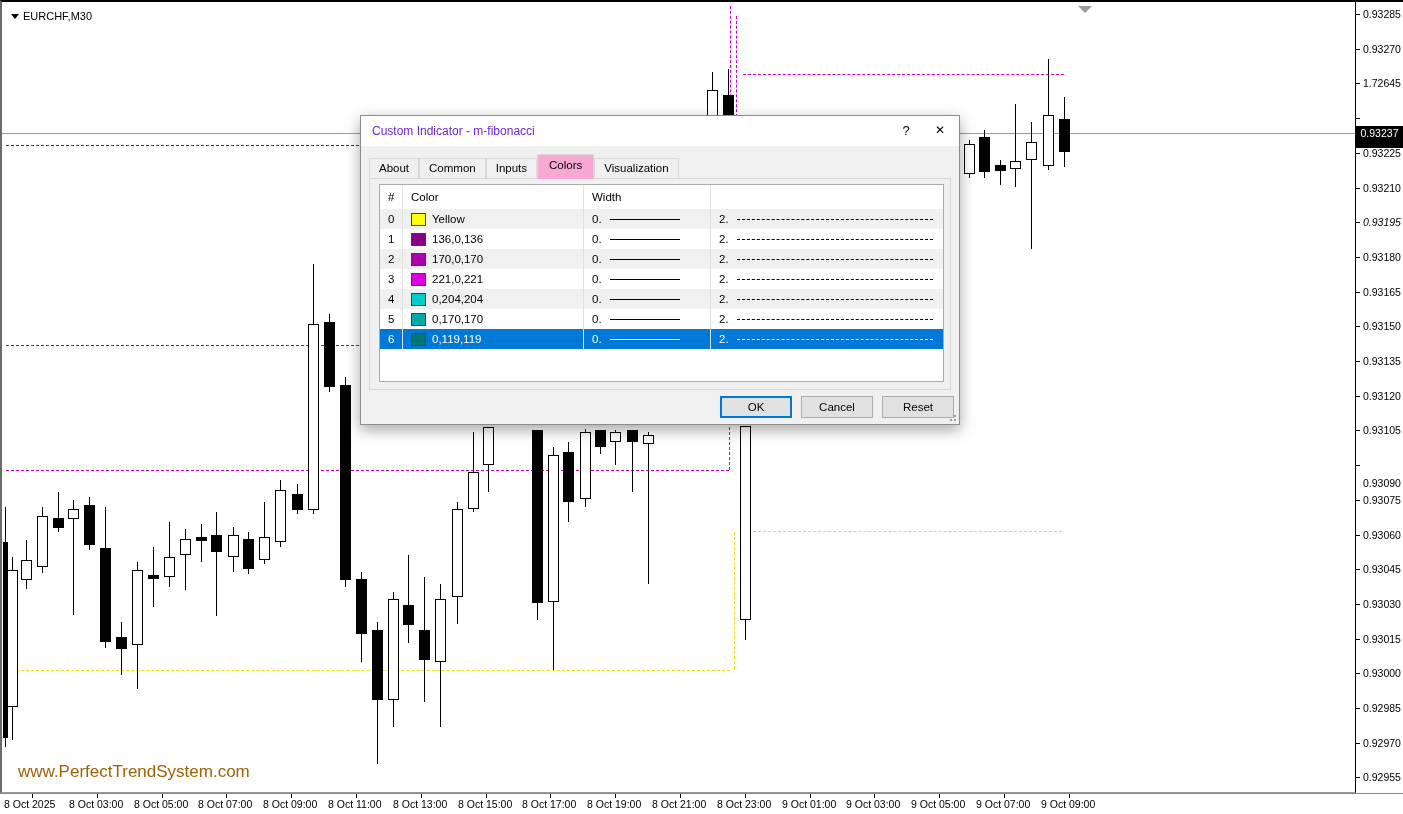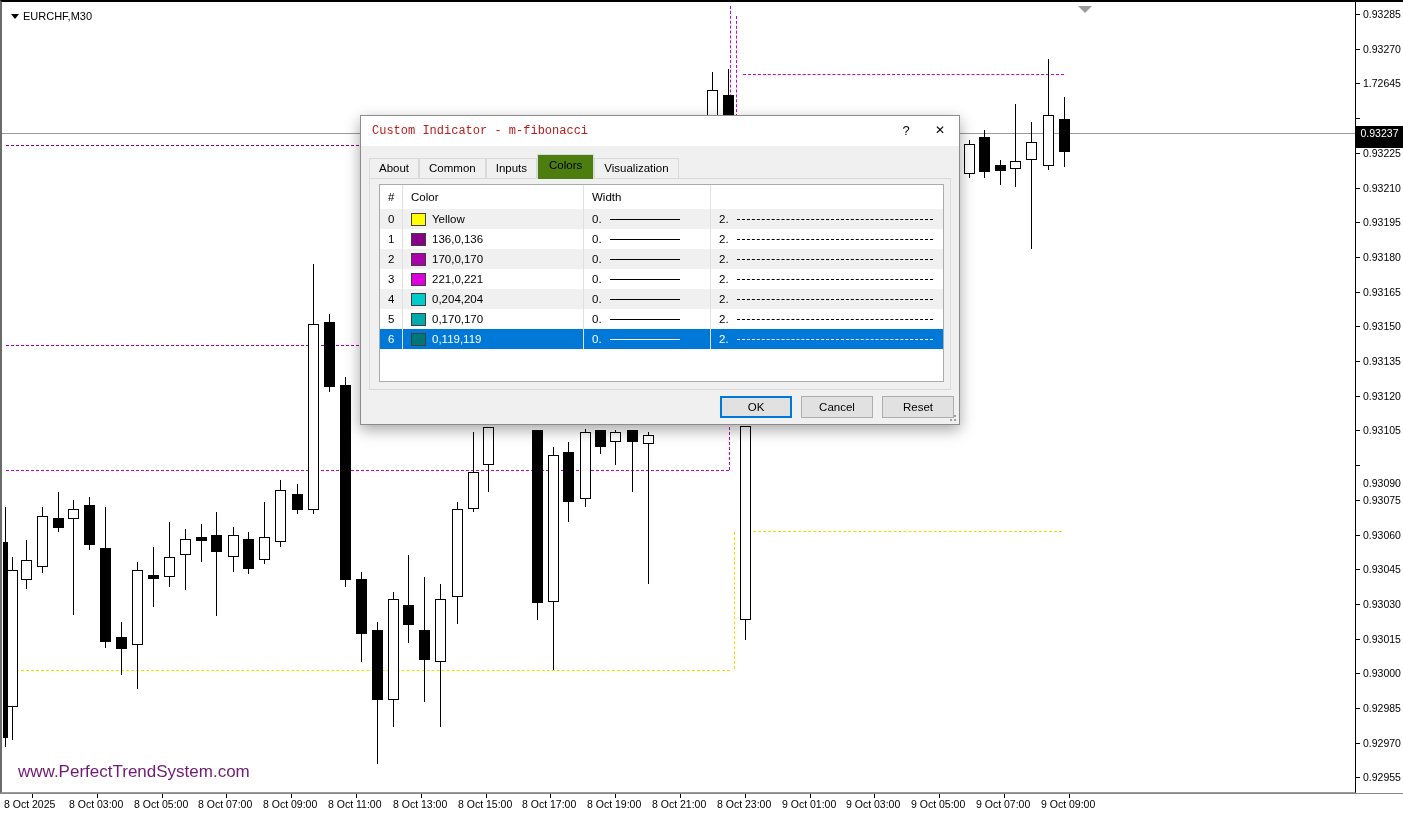--- a/index.html
+++ b/index.html
@@ -17,21 +17,21 @@
   }
   .symbol-label{
     position:absolute;left:9px;top:8px;font-size:11px;color:#000;
     display:flex;align-items:center;gap:4px;z-index:5;
   }
   .symbol-label .tri{
     width:0;height:0;border-left:4px solid transparent;border-right:4px solid transparent;
     border-top:5px solid #000;display:inline-block;
   }
   .watermark{
-    position:absolute;left:16px;top:760px;font-size:17px;color:#701a75;z-index:2;
+    position:absolute;left:16px;top:760px;font-size:17px;color:#a16207;z-index:2;
   }
   .price-line{
     position:absolute;left:0;width:1354px;height:0;border-top:1px solid #9a9a9a;z-index:1;
   }
   .level{position:absolute;z-index:1;}
   .level.h{border-top:1px dashed;}
   .level.v{border-left:1px dashed;}
   .candle{position:absolute;z-index:3;}
   .wick{position:absolute;width:1px;background:#000;}
   .body{position:absolute;box-sizing:border-box;}
@@ -65,36 +65,36 @@
   
   .dialog{
     position:absolute;left:360px;top:115px;width:600px;height:310px;
     background:#f0f0f0;border:1px solid #8c8c8c;box-sizing:border-box;
     box-shadow:0 5px 14px rgba(0,0,0,.35);z-index:10;font-size:12px;
   }
   .titlebar{
     position:absolute;left:0;top:0;width:100%;height:30px;background:#fff;
     display:flex;align-items:center;
   }
-  .titlebar .title{margin-left:11px;color:#b91c1c;font-size:12px;font-family:Liberation Mono, monospace;}
+  .titlebar .title{margin-left:11px;color:#6d28d9;font-size:12px;}
   .cap-btn{
     position:absolute;top:0;width:34px;height:29px;text-align:center;line-height:29px;
     color:#000;font-size:13px;cursor:default;
   }
   .cap-help{right:36px;}
   .cap-close{right:2px;font-size:12px;}
   
   .tabs{position:absolute;left:8px;top:42px;display:flex;align-items:flex-end;height:21px;}
   .tab{
     border:1px solid #d9d9d9;border-bottom:none;background:#f0f0f0;
     padding:3px 9px 3px 9px;font-size:11.5px;color:#000;margin-right:0px;height:14px;
     position:relative;
   }
   .tab.active{
-    background:#4d7c0f;padding:4px 11px 5px 11px;height:15px;margin-top:-3px;z-index:2;
+    background:#f9a8d4;padding:4px 11px 5px 11px;height:15px;margin-top:-3px;z-index:2;
     border-color:#d9d9d9;
   }
   .tabpage{
     position:absolute;left:8px;top:62px;width:582px;height:212px;
     border:1px solid #d9d9d9;background:#f0f0f0;box-sizing:border-box;
   }
   
   .ctable{
     position:absolute;left:18px;top:68px;width:565px;height:198px;background:#fff;
     border:1px solid #ababab;box-sizing:border-box;font-size:11.5px;overflow:hidden;
@@ -363,21 +363,21 @@
       <div class="price-label" style="top: 41px;">0.93270</div>
       <div class="price-tick" style="top: 81px;"></div>
       <div class="price-label" style="top: 75px;">1.72645</div>
       <div class="price-tick" style="top: 116px;"></div>
       <div class="price-label" style="top: 110px; padding-left: 41px;">0.93240</div>
       <div class="price-tick" style="top: 151px;"></div>
       <div class="price-label" style="top: 145px;">0.93225</div>
       <div class="price-tick" style="top: 186px;"></div>
       <div class="price-label" style="top: 180px;">0.93210</div>
       <div class="price-tick" style="top: 220px;"></div>
-      <div class="price-label" style="top: 214px;">0.93195</div>
+      <div class="price-label" style="top: 214px; font-style: italic;">0.93195</div>
       <div class="price-tick" style="top: 255px;"></div>
       <div class="price-label" style="top: 249px;">0.93180</div>
       <div class="price-tick" style="top: 290px;"></div>
       <div class="price-label" style="top: 284px;">0.93165</div>
       <div class="price-tick" style="top: 324px;"></div>
       <div class="price-label" style="top: 318px;">0.93150</div>
       <div class="price-tick" style="top: 359px;"></div>
       <div class="price-label" style="top: 353px;">0.93135</div>
       <div class="price-tick" style="top: 394px;"></div>
       <div class="price-label" style="top: 388px;">0.93120</div>

